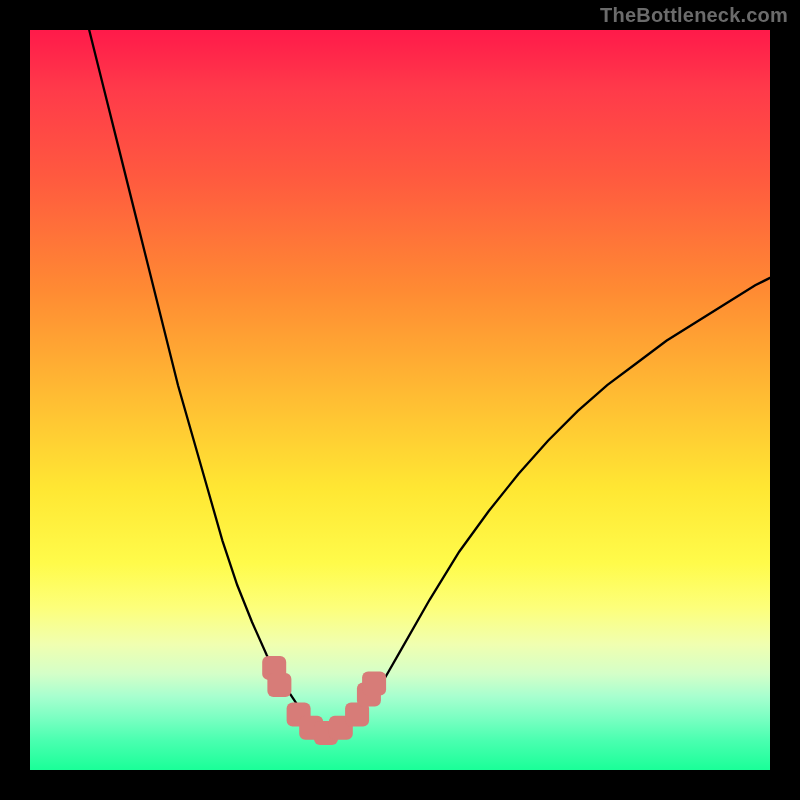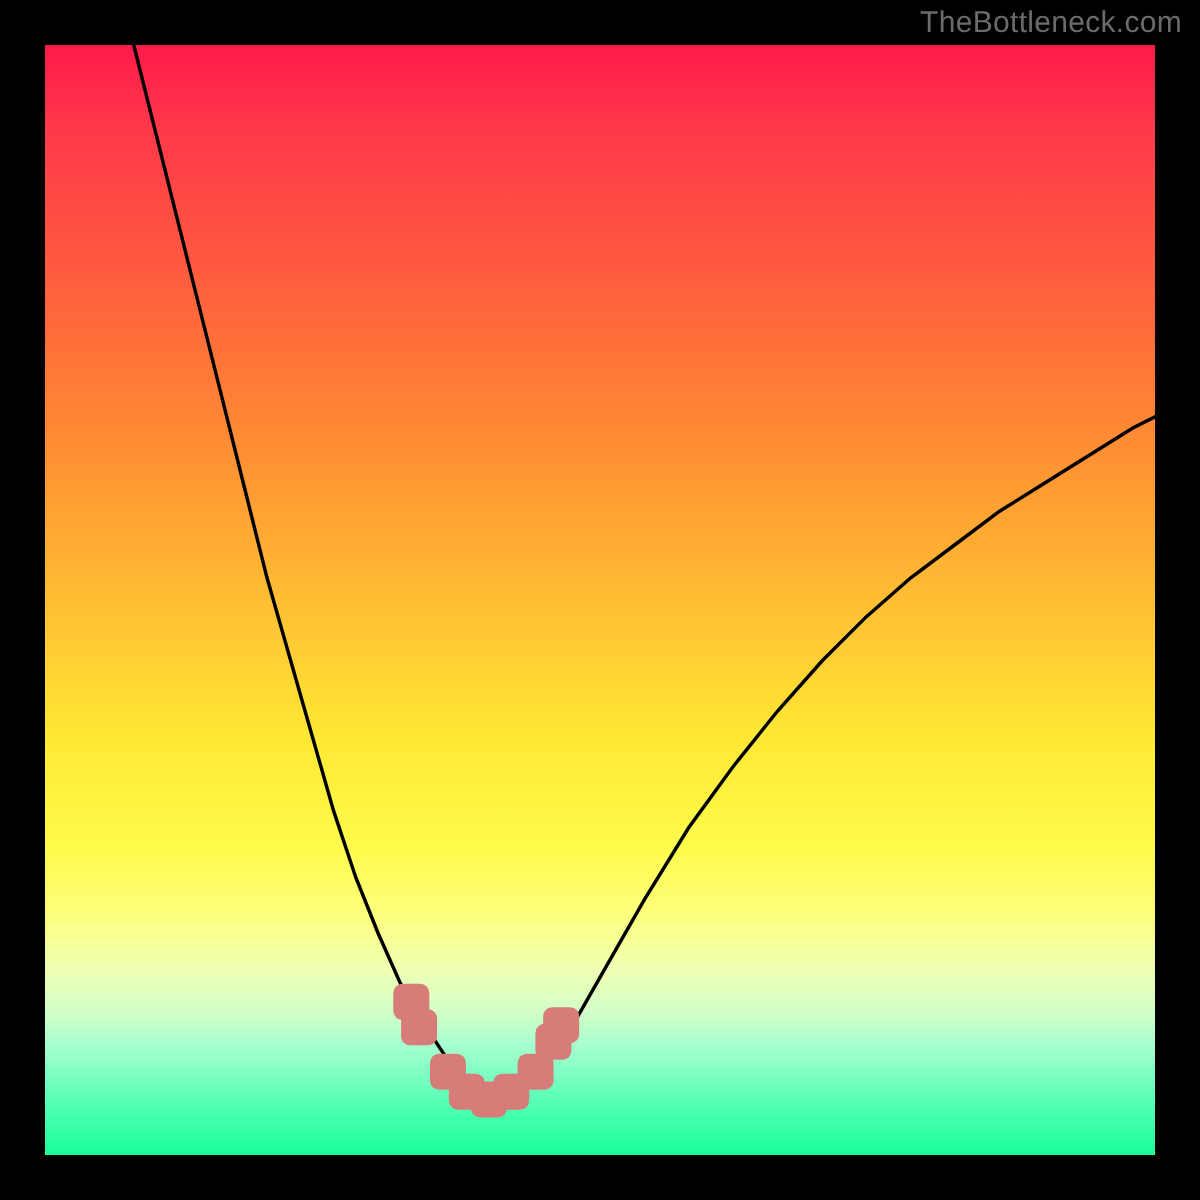--- a/index.html
+++ b/index.html
@@ -47,21 +47,21 @@
     top: 0;
     width: 740px;
     height: 740px;
   }
   .watermark {
     position: absolute;
     top: 4px;
     right: 12px;
     color: #6b6b6b;
     font-size: 20px;
-    font-weight: 400;
+    font-weight: 700;
     letter-spacing: 0.2px;
     user-select: none;
   }
 </style>
 </head>
 <body>
 
 <div class="frame">
   <div class="plot-area">
     <svg viewBox="0 0 740 740" preserveAspectRatio="none">

